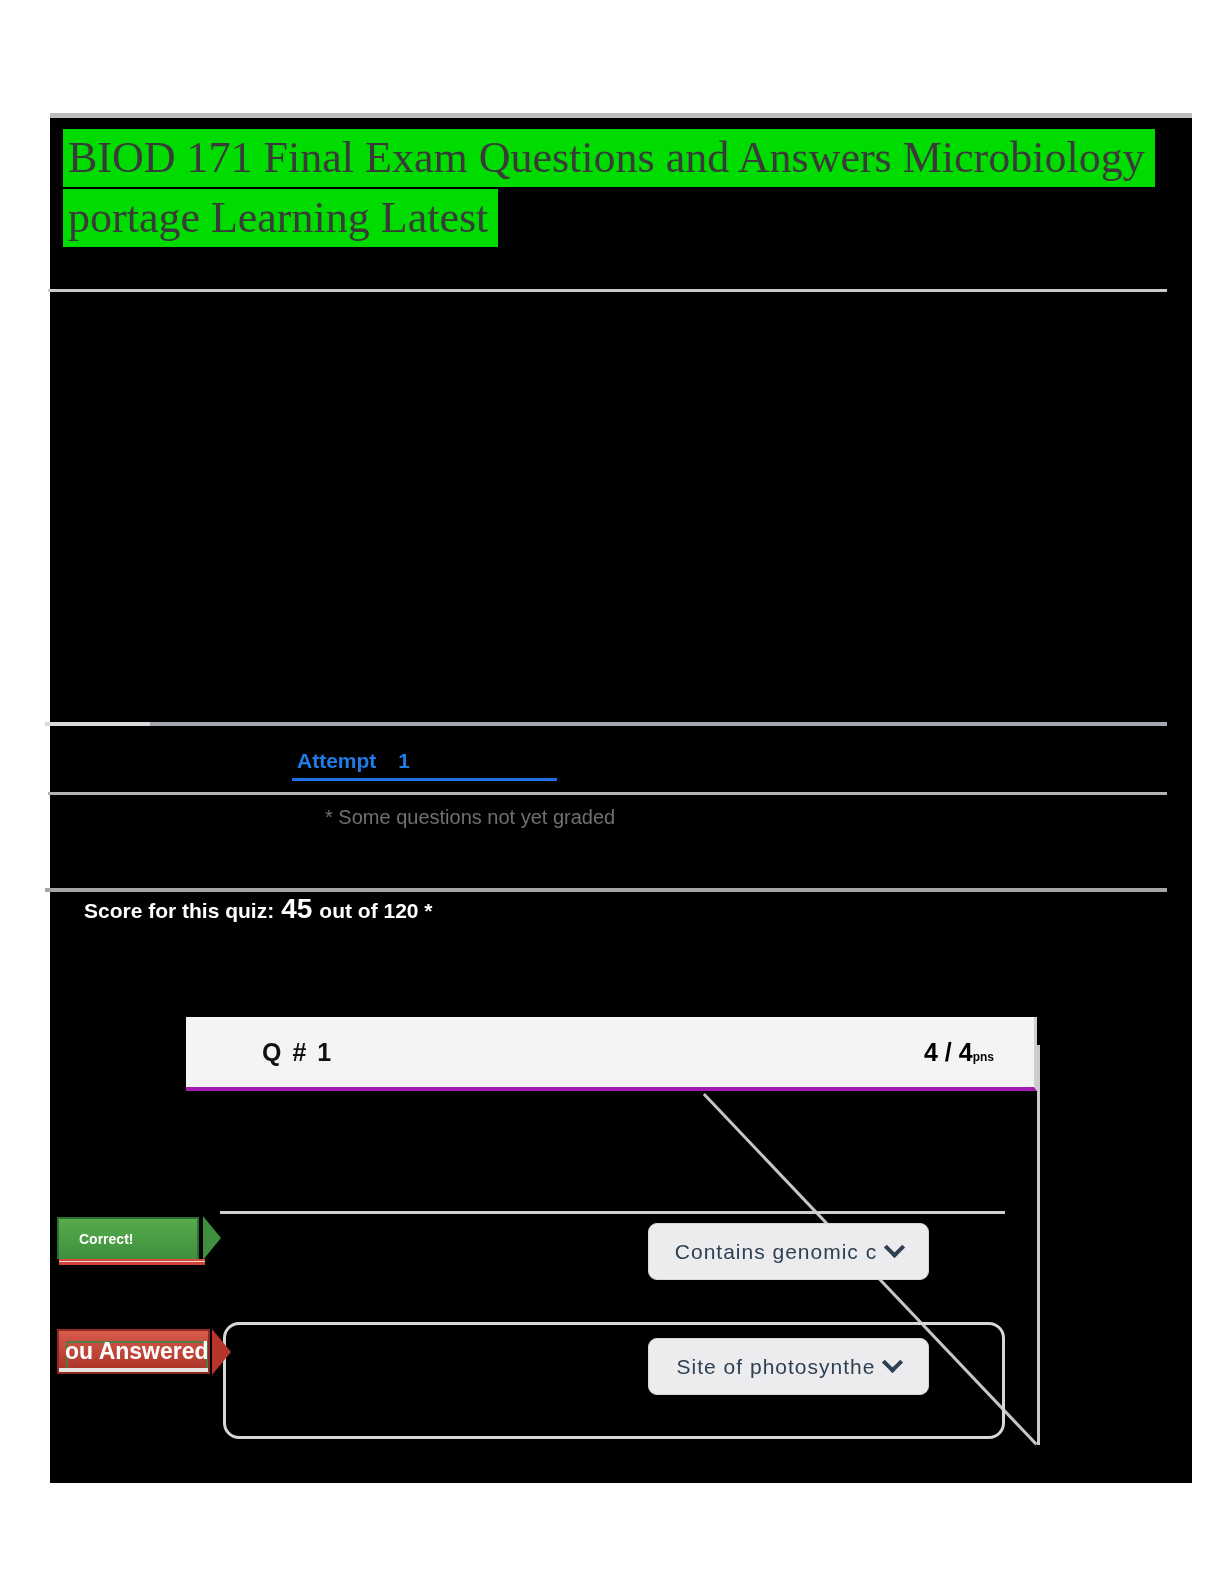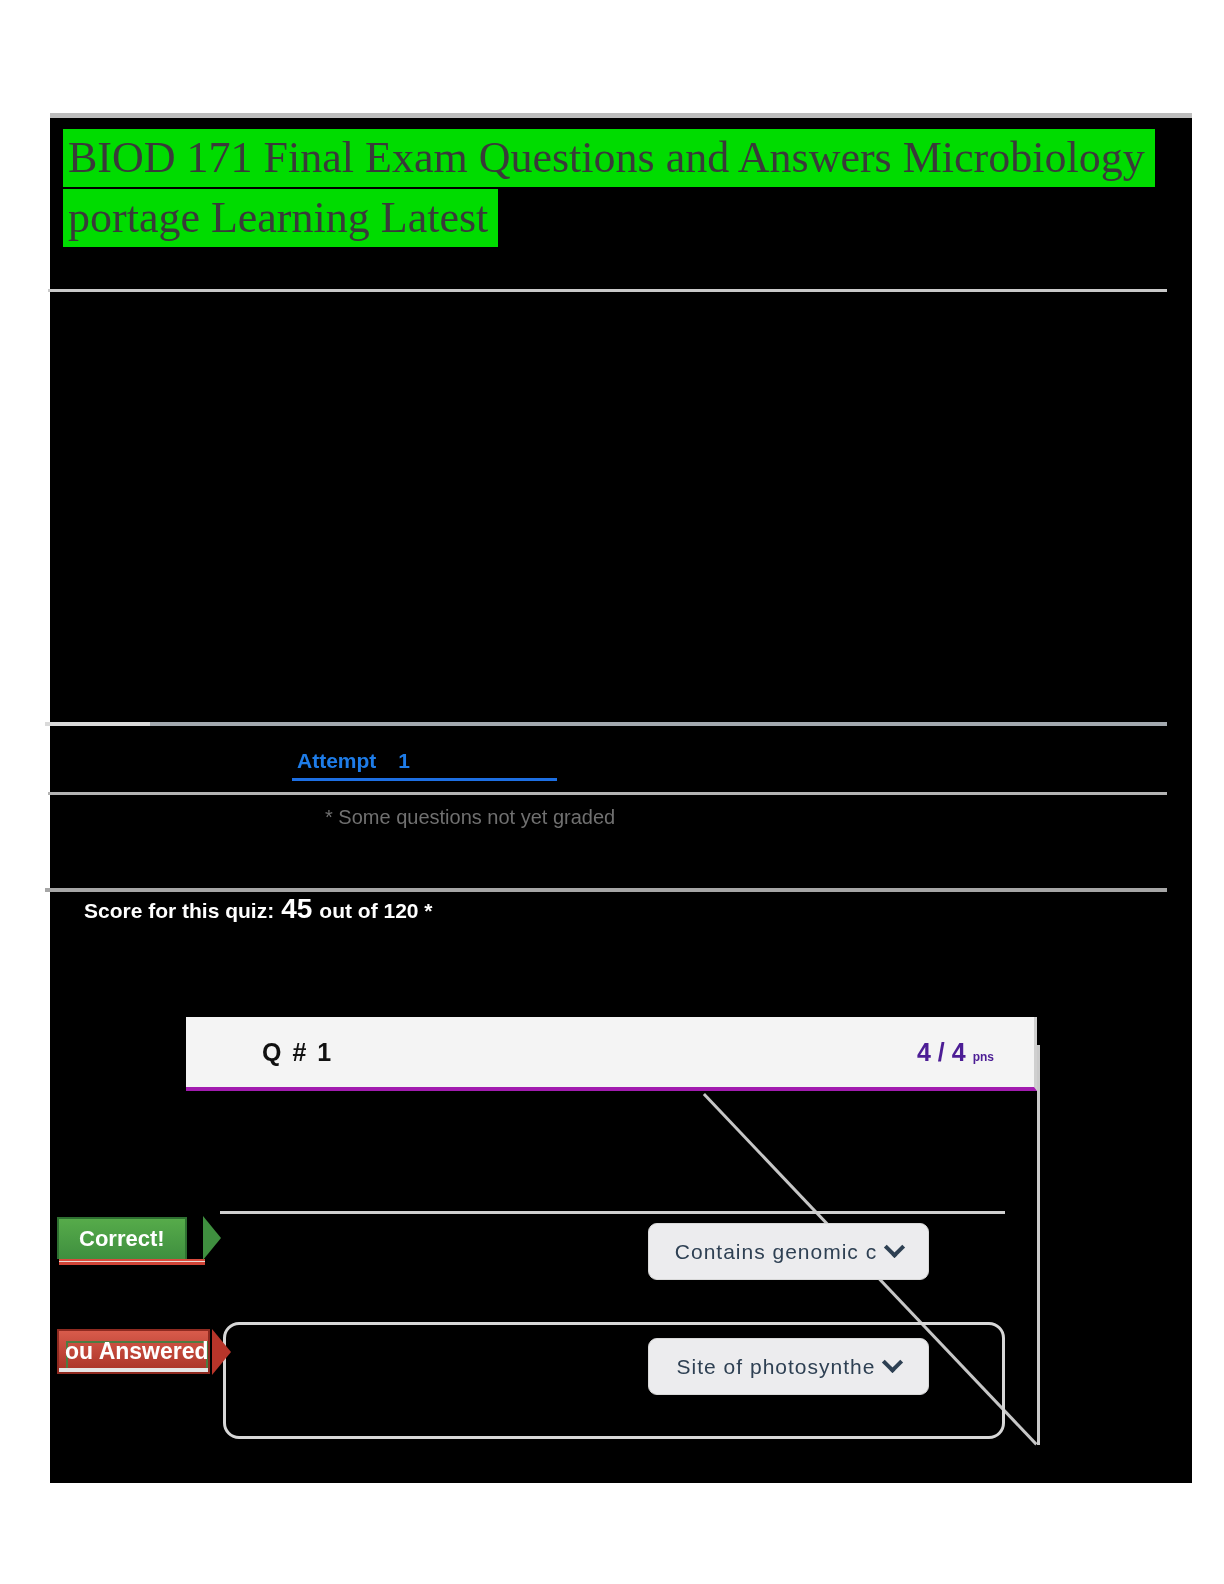--- a/index.html
+++ b/index.html
@@ -47,21 +47,21 @@
   .score .val{font-size:28px;font-weight:bold;}
   
   .qbox{
     position:absolute;left:186px;top:1017px;width:851px;height:74px;
     background:#f4f4f4;border-bottom:4px solid #a21caf;border-right:3px solid #cfcfcf;
     box-sizing:border-box;
     display:flex;align-items:center;justify-content:space-between;
     padding:0 40px 0 76px;
   }
   .q-label{color:#111111;font-size:25px;font-weight:bold;letter-spacing:2px;}
-  .q-points{color:#4c1d95;font-weight:bold;display:flex;align-items:baseline;gap:7px;}
+  .q-points{color:#000000;font-weight:bold;display:flex;align-items:baseline;gap:0;}
   .q-points .pts{font-size:25px;}
   .q-points .unit{font-size:12px;}
   
   .vline{position:absolute;left:1037px;top:1045px;width:3px;height:400px;background:#c9c9c9;}
   .diag{position:absolute;left:705px;top:1093px;width:483px;height:3px;background:#c6c6c6;
         transform:rotate(46.5deg);transform-origin:0 0;}
   .row1-line{position:absolute;left:220px;top:1211px;width:785px;height:3px;background:#cfcfcf;}
   
   .answer-outline{
     position:absolute;left:223px;top:1322px;width:782px;height:117px;
@@ -70,21 +70,21 @@
   
   .ribbon{position:absolute;height:42px;}
   .ribbon .body{
     position:relative;height:100%;box-sizing:border-box;
     display:flex;align-items:center;
     color:#ffffff;font-weight:bold;white-space:nowrap;
   }
   .ribbon .tip{position:absolute;top:50%;transform:translateY(-50%);width:0;height:0;}
   .ribbon-correct{left:57px;top:1217px;}
   .ribbon-correct .body{
-    width:130px;font-size:22px;padding-left:20px;
+    width:142px;font-size:14px;padding-left:20px;
     background:linear-gradient(#56ab4a,#3f8f3f);
     border:2px solid #2e7031;border-bottom:none;
   }
   .ribbon-correct .stripes{
     position:absolute;left:0;bottom:-6px;width:146px;height:6px;
     background:linear-gradient(to bottom,#d94a3d 0 2px,#e8d9d4 2px 3px,#cf4437 3px 6px);
   }
   .ribbon-correct .tip{left:146px;border-top:22px solid transparent;border-bottom:22px solid transparent;border-left:18px solid #3f8f3f;}
   .ribbon-answered{left:57px;top:1329px;height:45px;}
   .ribbon-answered .body{

